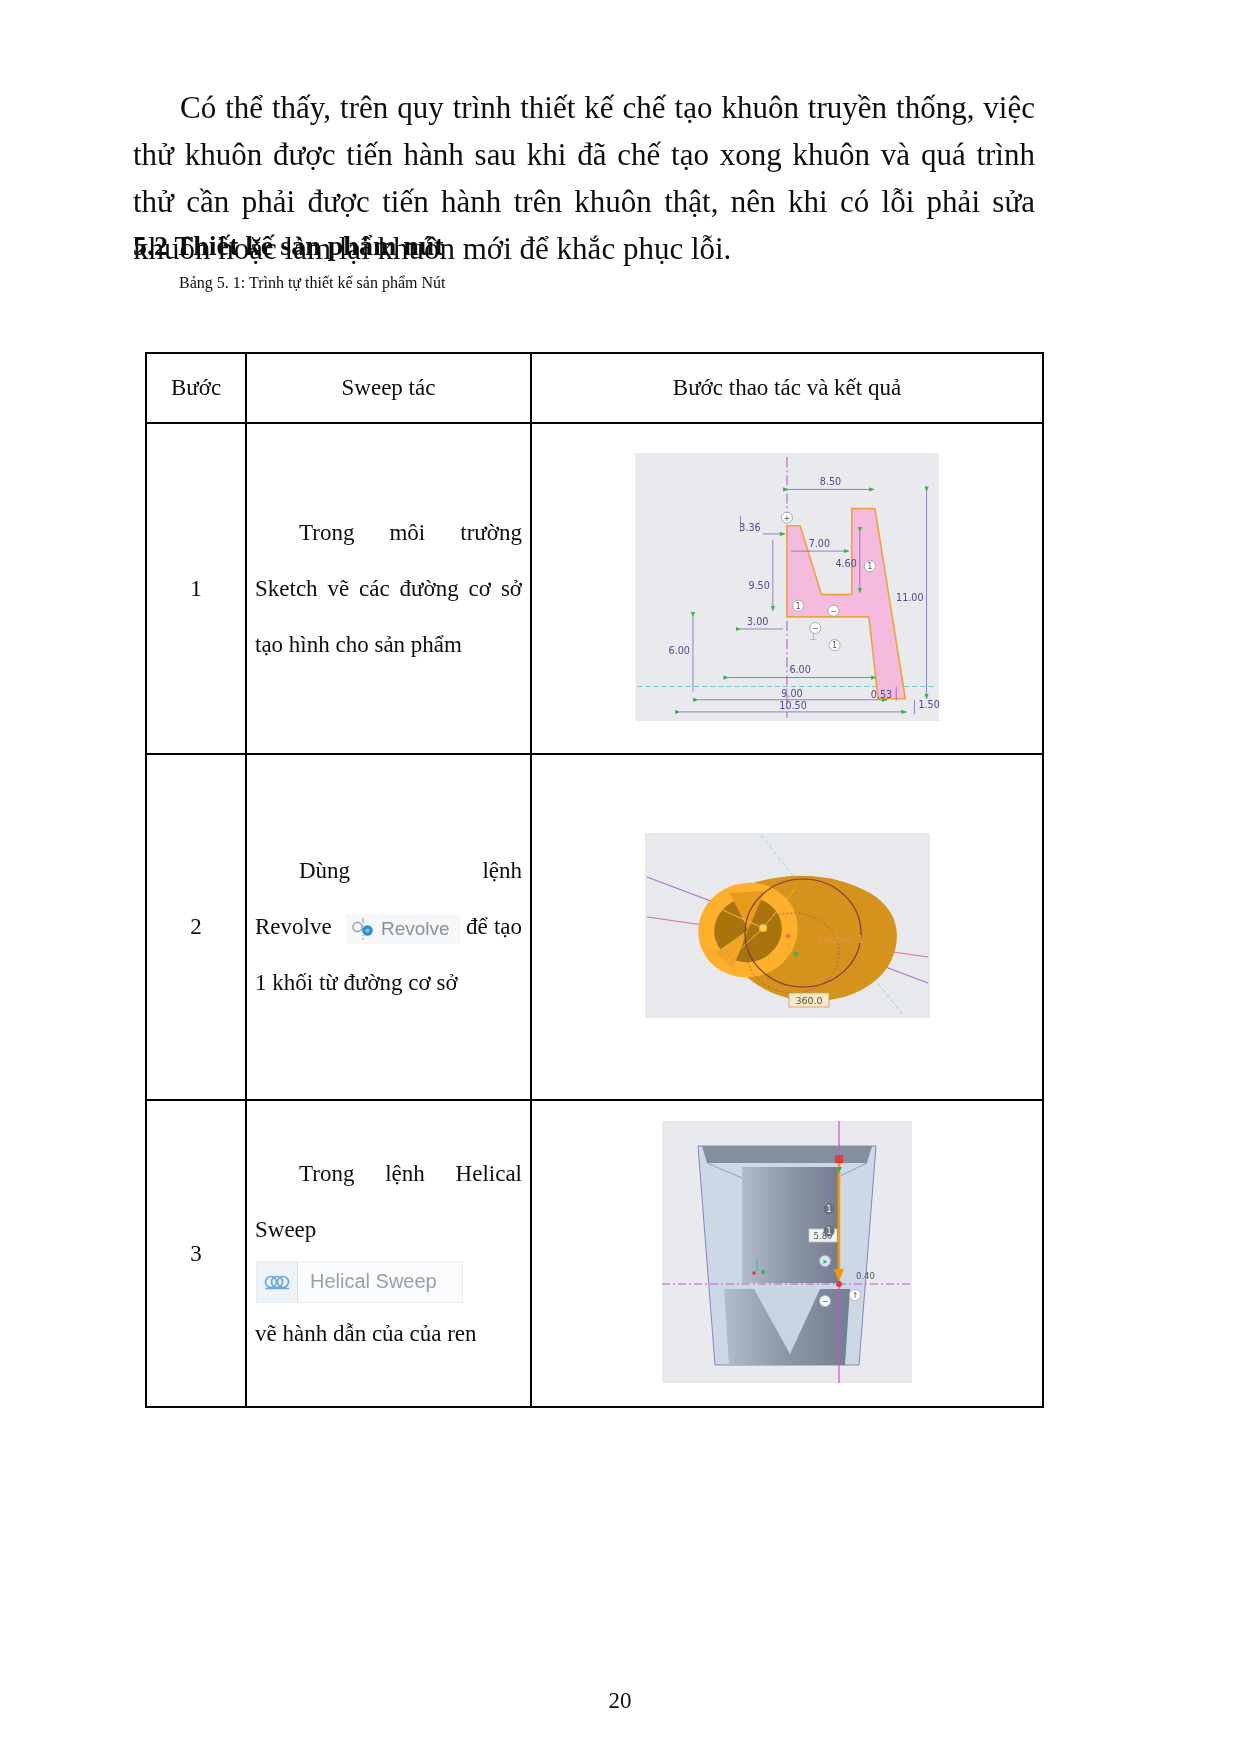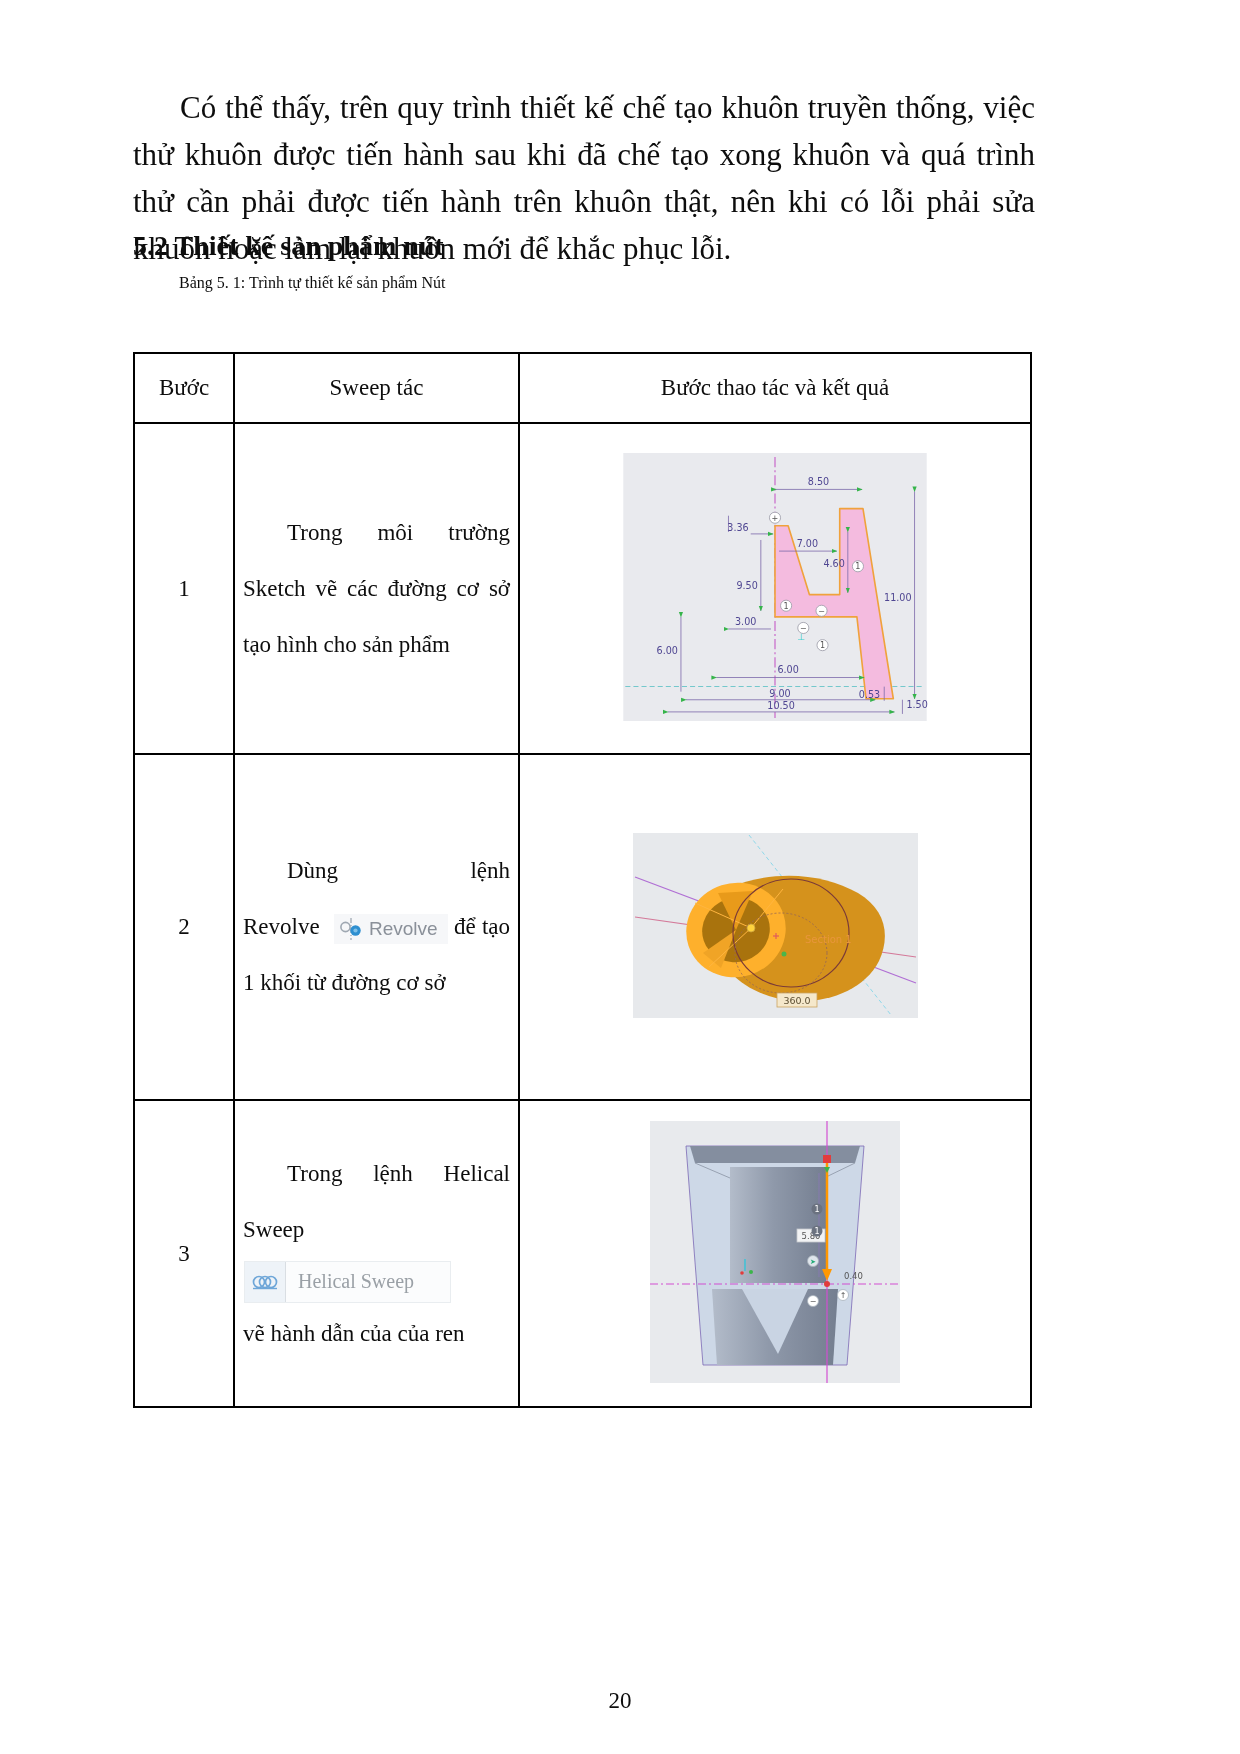--- a/index.html
+++ b/index.html
@@ -2,38 +2,38 @@
 <html><head>
 <meta charset="utf-8">
 <style>
   html,body{margin:0;padding:0;background:#fff;}
   .page{position:relative;width:1240px;height:1754px;background:#ffffff;
         font-family:"Liberation Serif",serif;color:#0d0d0d;overflow:hidden;}
   .intro{position:absolute;left:133px;top:84px;width:902px;font-size:31px;
          line-height:47px;text-align:justify;text-indent:47px;margin:0;}
   .heading{position:absolute;left:133px;top:230px;font-size:28px;font-weight:bold;margin:0;}
   .caption{position:absolute;left:179px;top:274px;font-size:16px;margin:0;}
-  table.steps{position:absolute;left:133px;top:352px;width:897px;
+  table.steps{position:absolute;left:145px;top:352px;width:897px;
               border-collapse:collapse;table-layout:fixed;}
   table.steps th,table.steps td{border:2px solid #000;}
   table.steps th{font-weight:normal;font-size:23px;height:66px;text-align:center;vertical-align:middle;}
   .col-step{width:100px;}.col-action{width:285px;}.col-result{width:512px;}
   tr.r1{height:331px;}tr.r2{height:346px;}tr.r3{height:307px;}
   td.step-cell{text-align:center;vertical-align:middle;font-size:23px;}
   td.action-cell{vertical-align:middle;padding:0 8px;}
   .action-text{font-size:23px;line-height:56px;text-align:justify;text-indent:44px;}
   td.result-cell{text-align:center;vertical-align:middle;padding:0;}
   .nowrap-unit{white-space:nowrap;margin-top:40px;}
   .btn-revolve{display:inline-flex;align-items:center;gap:6px;background:#f6f7f9;
                padding:3px 10px 3px 5px;margin-left:8px;vertical-align:-7px;
                font-family:"Liberation Sans",sans-serif;font-size:19px;color:#8a9099;
                line-height:normal;text-indent:0;}
   .btn-helical{display:flex;width:205px;align-items:center;background:#fbfcfd;
                margin:4px 0 4px 2px;box-shadow:0 0 0 1px #e9edf0;
-               font-family:Liberation Serif, serif;font-size:20px;color:#9aa0a6;
+               font-family:Liberation Sans, sans-serif;font-size:20px;color:#9aa0a6;
                line-height:normal;text-indent:0;}
   .btn-helical .iconbox{width:40px;height:40px;background:#eef3f8;border-right:1px solid #d9dee3;
                display:flex;align-items:center;justify-content:center;flex:none;}
   .btn-helical .lbl{padding-left:12px;}
   .page-num{position:absolute;left:0;right:0;top:1688px;text-align:center;font-size:23px;}
   svg text{font-family:"DejaVu Sans",sans-serif;}
   .dimtxt{fill:#4f4692;font-size:9.5px;}
   .badge{fill:#ffffff;stroke:#9a9aa6;stroke-width:0.8;}
   .badgetxt{fill:#555;font-size:8px;}
 </style>

